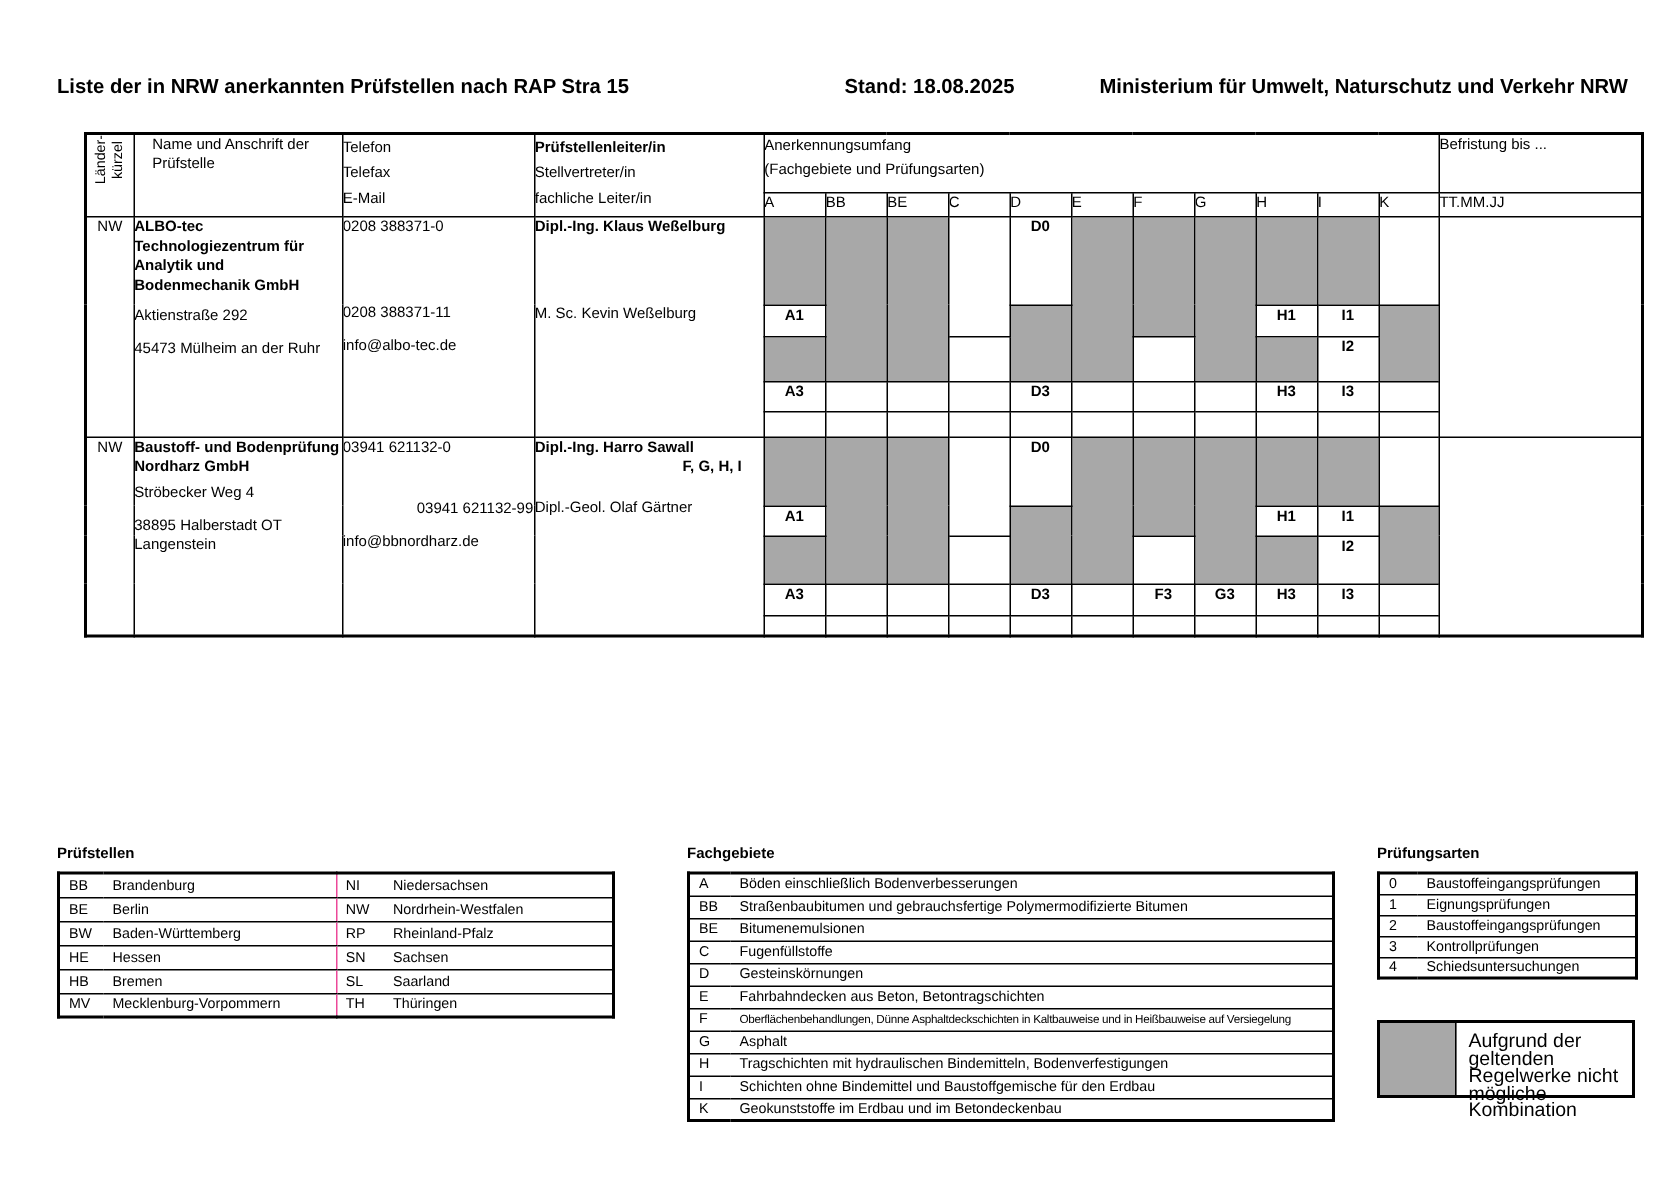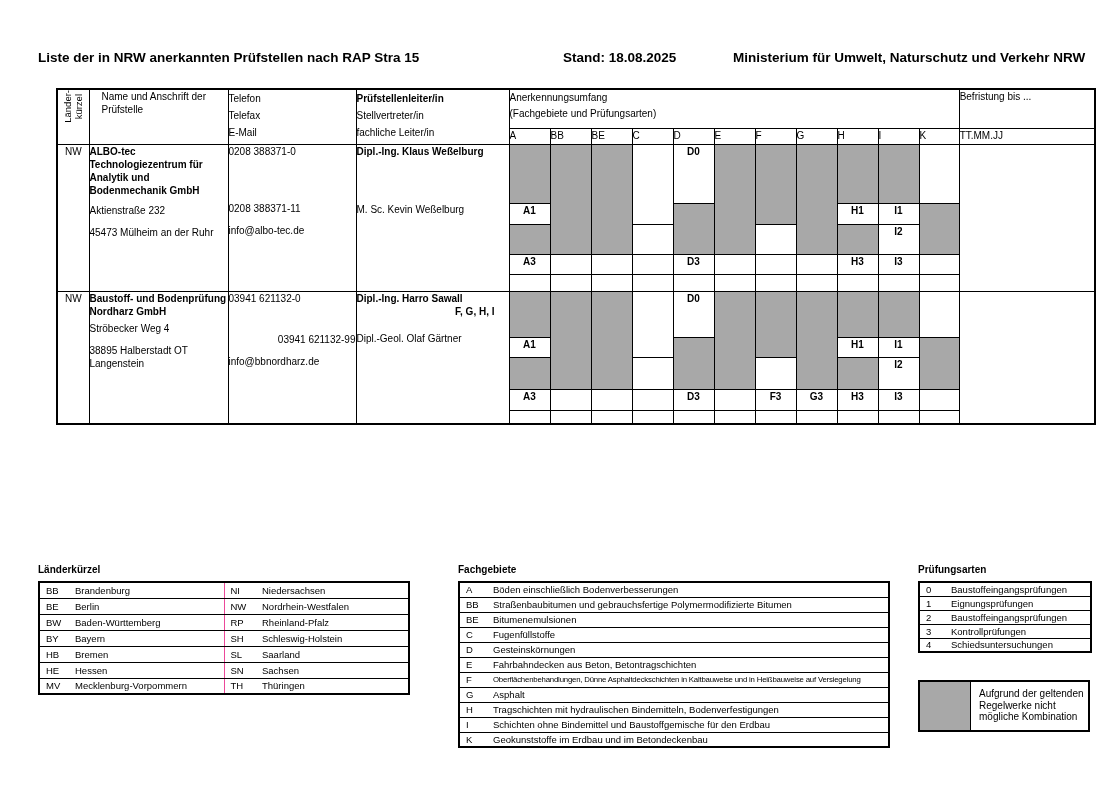--- a/index.html
+++ b/index.html
@@ -40,21 +40,21 @@
   table.lk{width:370px;} table.lk tr{height:16px;}
   table.fg{width:430px;} table.fg tr{height:15px;}
   table.pa{width:172px;} table.pa tr{height:14px;}
   td.mid{border-left:1px solid #ec4899;}
   
   table.fg tr:nth-of-type(7) td:nth-of-type(2){font-size:7.8px;letter-spacing:-0.2px;}
 
   .combo{position:absolute;left:918px;top:680px;width:172px;height:52px;border:2px solid #000;
          display:flex;box-sizing:border-box;}
   .combo .swatch{width:50px;border-right:1px solid #000;background:#a8a8a8;}
-  .combo .ctext{flex:1;font-size:10px;line-height:11.5px;padding:6px 2px 0 8px;}
+  .combo .ctext{flex:1;font-size:13px;line-height:11.5px;padding:6px 2px 0 8px;}
 </style>
 </head>
 <body>
 
 <div class="page">
 
   <div class="titlebar">
     <span class="t-title">Liste der in NRW anerkannten Prüfstellen nach RAP Stra 15</span>
     <span class="t-stand">Stand: 18.08.2025</span>
     <span class="t-min">Ministerium für Umwelt, Naturschutz und Verkehr NRW</span>
@@ -125,21 +125,21 @@
       <td class="hcell">H</td>
       <td class="hcell">I</td>
       <td class="hcell">K</td>
       <td class="hcell">TT.MM.JJ</td>
     </tr>
 
     <tr style="height:59px">
       <td rowspan="5" class="kcell">NW</td>
       <td rowspan="5" class="ncell">
         <div class="b">ALBO-tec Technologiezentrum für Analytik und Bodenmechanik GmbH</div>
-        <div class="mt7">Aktienstraße 232</div>
+        <div class="mt7">Aktienstraße 292</div>
         <div class="mt9">45473 Mülheim an der Ruhr</div>
       </td>
       <td rowspan="5" class="tcell">
         <div>0208 388371-0</div>
         <div class="mt44">0208 388371-11</div>
         <div class="mt9">info@albo-tec.de</div>
       </td>
       <td rowspan="5" class="lcell">
         <div class="b">Dipl.-Ing. Klaus Weßelburg</div>
         <div class="mt45">M. Sc. Kevin Weßelburg</div>
@@ -265,21 +265,21 @@
           <td></td>
           <td></td>
           <td></td>
           <td></td>
           <td></td>
     </tr>
   </tbody>
     </table>
 
   <div class="legend lg-lk">
-    <div class="ltitle">Länderkürzel</div>
+    <div class="ltitle">Prüfstellen</div>
     <table class="ltable lk">
       <colgroup>
           <col style="width:30px">
           <col style="width:155px">
           <col style="width:32px">
           <col style="width:153px">
         </colgroup>
       <tbody>
 
           <tr>
@@ -296,39 +296,33 @@
             <td class="desc">Nordrhein-Westfalen</td>
           </tr>
 
           <tr>
             <td class="code">BW</td>
             <td class="desc">Baden-Württemberg</td>
             <td class="code mid">RP</td>
             <td class="desc">Rheinland-Pfalz</td>
           </tr>
 
-          <tr>
-            <td class="code">BY</td>
-            <td class="desc">Bayern</td>
-            <td class="code mid">SH</td>
-            <td class="desc">Schleswig-Holstein</td>
+
+          <tr>
+            <td class="code">HE</td>
+            <td class="desc">Hessen</td>
+            <td class="code mid">SN</td>
+            <td class="desc">Sachsen</td>
           </tr>
 
           <tr>
             <td class="code">HB</td>
             <td class="desc">Bremen</td>
             <td class="code mid">SL</td>
             <td class="desc">Saarland</td>
-          </tr>
-
-          <tr>
-            <td class="code">HE</td>
-            <td class="desc">Hessen</td>
-            <td class="code mid">SN</td>
-            <td class="desc">Sachsen</td>
           </tr>
 
 
           <tr>
             <td class="code">MV</td>
             <td class="desc">Mecklenburg-Vorpommern</td>
             <td class="code mid">TH</td>
             <td class="desc">Thüringen</td>
           </tr>
         </tbody>

